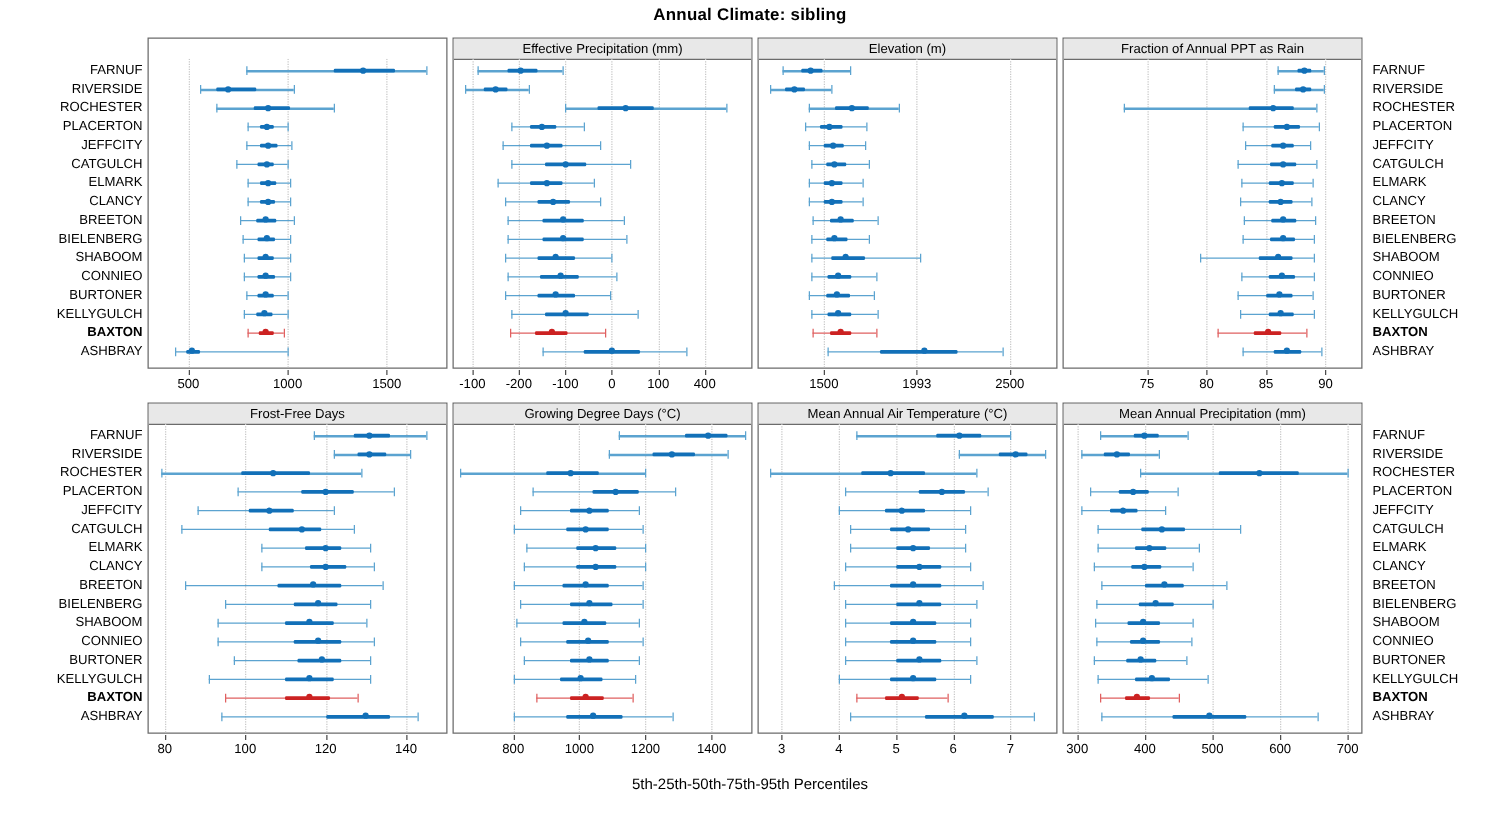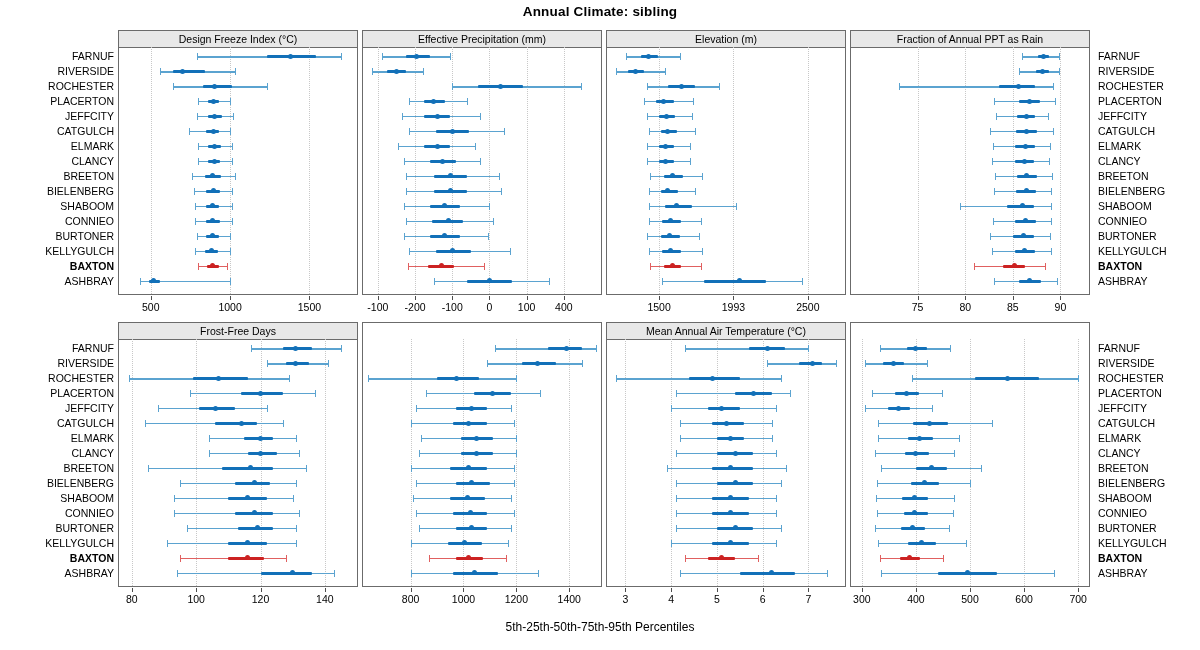--- a/index.html
+++ b/index.html
@@ -48,21 +48,20 @@
   .tick{position:absolute;top:0;width:1px;height:4px;background:#4d4d4d;}
   .ticklab{position:absolute;top:5px;transform:translateX(-50%);white-space:nowrap;}
 </style>
 </head>
 <body>
 
 <div id="root">
   <div class="title">Annual Climate: sibling</div>
   <div id="panels">
       <div class="panel" style="left:118px;top:30px;width:240px;height:265px;">
-        <div class="panel-header">Design Freeze Index (°C)</div>
         <div class="plotarea" style="top:16px;height:247px;">
           <div class="gridline" style="left:31.733333333333334px;"></div>
           <div class="gridline" style="left:111.06666666666666px;"></div>
           <div class="gridline" style="left:190.4px;"></div>
           <div class="rowdot" style="left:0;top:9.46875px;width:238px;">
             <div class="seg outer" style="left:77.74666666666667px;top:0px;width:144.38666666666666px;"></div>
             <div class="seg inner" style="left:147.56px;top:-1px;width:49.18666666666667px;"></div>
             <div class="cap" style="left:77.74666666666667px;top:-3px;height:7px;"></div>
             <div class="cap" style="left:222.13333333333333px;top:-3px;height:7px;"></div>
             <div class="dot" style="left:168.85999999999999px;top:-2.5px;"></div>
@@ -653,20 +652,21 @@
           <div class="rowdot" style="left:0;top:233.53125px;width:238px;">
             <div class="seg outer" style="left:57.891891891891895px;top:0px;width:157.59459459459458px;"></div>
             <div class="seg inner" style="left:141.51351351351352px;top:-1px;width:51.45945945945948px;"></div>
             <div class="cap" style="left:57.891891891891895px;top:-3px;height:7px;"></div>
             <div class="cap" style="left:215.48648648648648px;top:-3px;height:7px;"></div>
             <div class="dot" style="left:171.17567567567568px;top:-2.5px;"></div>
           </div>
         </div>
       </div>
       <div class="panel" style="left:362px;top:322px;width:240px;height:265px;">
+        <div class="panel-header">Growing Degree Days (°C)</div>
         <div class="plotarea" style="top:16px;height:247px;">
           <div class="gridline" style="left:47.6px;"></div>
           <div class="gridline" style="left:100.4888888888889px;"></div>
           <div class="gridline" style="left:153.3777777777778px;"></div>
           <div class="gridline" style="left:206.26666666666668px;"></div>
           <div class="rowdot" style="left:0;top:9.46875px;width:238px;">
             <div class="seg outer" style="left:132.22222222222223px;top:0px;width:100.48888888888888px;"></div>
             <div class="seg inner" style="left:185.11111111111111px;top:-1px;width:34.377777777777794px;"></div>
             <div class="cap" style="left:132.22222222222223px;top:-3px;height:7px;"></div>
             <div class="cap" style="left:232.7111111111111px;top:-3px;height:7px;"></div>
@@ -895,20 +895,21 @@
           <div class="rowdot" style="left:0;top:233.53125px;width:238px;">
             <div class="seg outer" style="left:73.23076923076925px;top:0px;width:146.4615384615385px;"></div>
             <div class="seg inner" style="left:132.73076923076923px;top:-1px;width:54.923076923076934px;"></div>
             <div class="cap" style="left:73.23076923076925px;top:-3px;height:7px;"></div>
             <div class="cap" style="left:219.69230769230776px;top:-3px;height:7px;"></div>
             <div class="dot" style="left:162.2692307692308px;top:-2.5px;"></div>
           </div>
         </div>
       </div>
       <div class="panel" style="left:850px;top:322px;width:240px;height:265px;">
+        <div class="panel-header">Mean Annual Precipitation (mm)</div>
         <div class="plotarea" style="top:16px;height:247px;">
           <div class="gridline" style="left:10.818181818181818px;"></div>
           <div class="gridline" style="left:64.9090909090909px;"></div>
           <div class="gridline" style="left:119px;"></div>
           <div class="gridline" style="left:173.0909090909091px;"></div>
           <div class="gridline" style="left:227.1818181818182px;"></div>
           <div class="rowdot" style="left:0;top:9.46875px;width:238px;">
             <div class="seg outer" style="left:28.668181818181818px;top:0px;width:70.31818181818181px;"></div>
             <div class="seg inner" style="left:55.71363636363637px;top:-1px;width:20.01363636363635px;"></div>
             <div class="cap" style="left:28.668181818181818px;top:-3px;height:7px;"></div>

